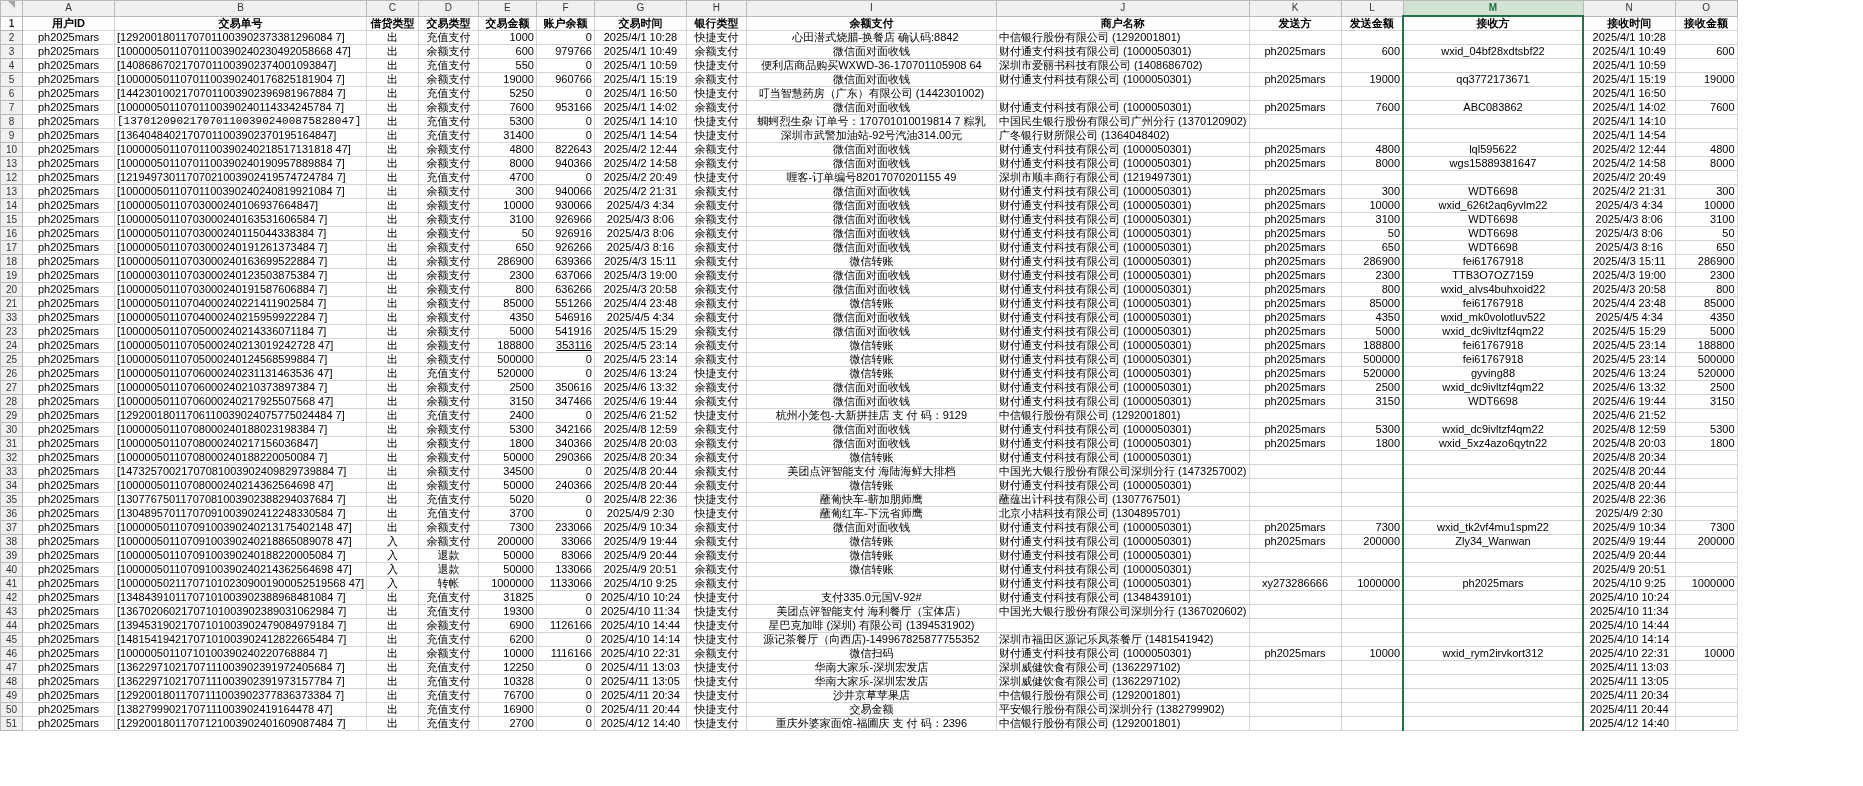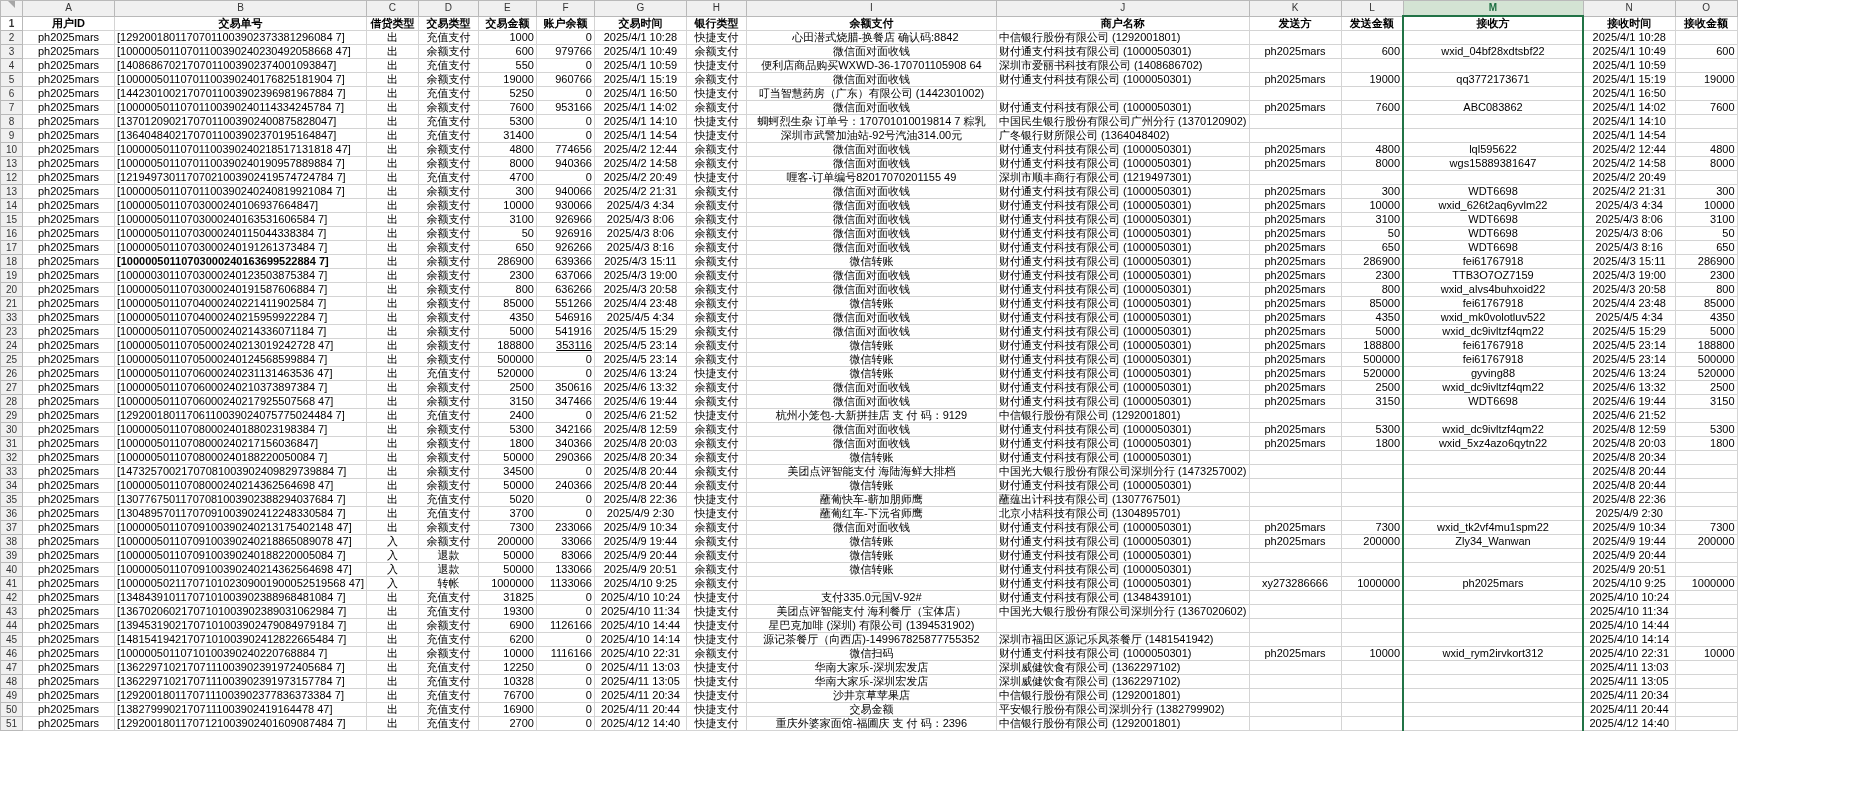--- a/index.html
+++ b/index.html
@@ -165,21 +165,21 @@
           <td class="l" style="width: 250px;">财付通支付科技有限公司 (1000050301)</td>
           <td class="c" style="width: 92px;">ph2025mars</td>
           <td class="r" style="width: 62px;">7600</td>
           <td class="c selcell" style="width: 180px;">ABC083862</td>
           <td class="c" style="width: 92px;">2025/4/1 14:02</td>
           <td class="r" style="width: 62px;">7600</td>
         </tr>
         <tr>
           <td class="rowhead">8</td>
           <td class="c" style="width: 92px;">ph2025mars</td>
-          <td class="l" style="width: 232px;">[13701209021707011003902400875828047]</td>
+          <td class="l" style="width: 232px; font-family: Liberation Mono, monospace;">[13701209021707011003902400875828047]</td>
           <td class="c" style="width: 52px;">出</td>
           <td class="c" style="width: 60px;">充值支付</td>
           <td class="r" style="width: 58px;">5300</td>
           <td class="r" style="width: 58px;">0</td>
           <td class="c" style="width: 92px;">2025/4/1 14:10</td>
           <td class="c" style="width: 60px;">快捷支付</td>
           <td class="c" style="width: 250px;">蜩蚵烈生杂 订单号：170701010019814 7 粽乳</td>
           <td class="l" style="width: 250px;">中国民生银行股份有限公司广州分行 (1370120902)</td>
           <td class="c" style="width: 92px;"></td>
           <td class="r" style="width: 62px;"></td>
@@ -205,21 +205,21 @@
           <td class="c" style="width: 92px;">2025/4/1 14:54</td>
           <td class="r" style="width: 62px;"></td>
         </tr>
         <tr>
           <td class="rowhead">10</td>
           <td class="c" style="width: 92px;">ph2025mars</td>
           <td class="l" style="width: 232px;">[10000050110701100390240218517131818 47]</td>
           <td class="c" style="width: 52px;">出</td>
           <td class="c" style="width: 60px;">余额支付</td>
           <td class="r" style="width: 58px;">4800</td>
-          <td class="r" style="width: 58px;">774656</td>
+          <td class="r" style="width: 58px;">822643</td>
           <td class="c" style="width: 92px;">2025/4/2 12:44</td>
           <td class="c" style="width: 60px;">余额支付</td>
           <td class="c" style="width: 250px;">微信面对面收钱</td>
           <td class="l" style="width: 250px;">财付通支付科技有限公司 (1000050301)</td>
           <td class="c" style="width: 92px;">ph2025mars</td>
           <td class="r" style="width: 62px;">4800</td>
           <td class="c selcell" style="width: 180px;">lql595622</td>
           <td class="c" style="width: 92px;">2025/4/2 12:44</td>
           <td class="r" style="width: 62px;">4800</td>
         </tr>
@@ -345,21 +345,21 @@
           <td class="l" style="width: 250px;">财付通支付科技有限公司 (1000050301)</td>
           <td class="c" style="width: 92px;">ph2025mars</td>
           <td class="r" style="width: 62px;">650</td>
           <td class="c selcell" style="width: 180px;">WDT6698</td>
           <td class="c" style="width: 92px;">2025/4/3 8:16</td>
           <td class="r" style="width: 62px;">650</td>
         </tr>
         <tr>
           <td class="rowhead">18</td>
           <td class="c" style="width: 92px;">ph2025mars</td>
-          <td class="l" style="width: 232px; font-weight: bold;">[10000050110703000240163699522884 7]</td>
+          <td class="l" style="width: 232px;">[10000050110703000240163699522884 7]</td>
           <td class="c" style="width: 52px;">出</td>
           <td class="c" style="width: 60px;">余额支付</td>
           <td class="r" style="width: 58px;">286900</td>
           <td class="r" style="width: 58px;">639366</td>
           <td class="c" style="width: 92px;">2025/4/3 15:11</td>
           <td class="c" style="width: 60px;">余额支付</td>
           <td class="c" style="width: 250px;">微信转账</td>
           <td class="l" style="width: 250px;">财付通支付科技有限公司 (1000050301)</td>
           <td class="c" style="width: 92px;">ph2025mars</td>
           <td class="r" style="width: 62px;">286900</td>

